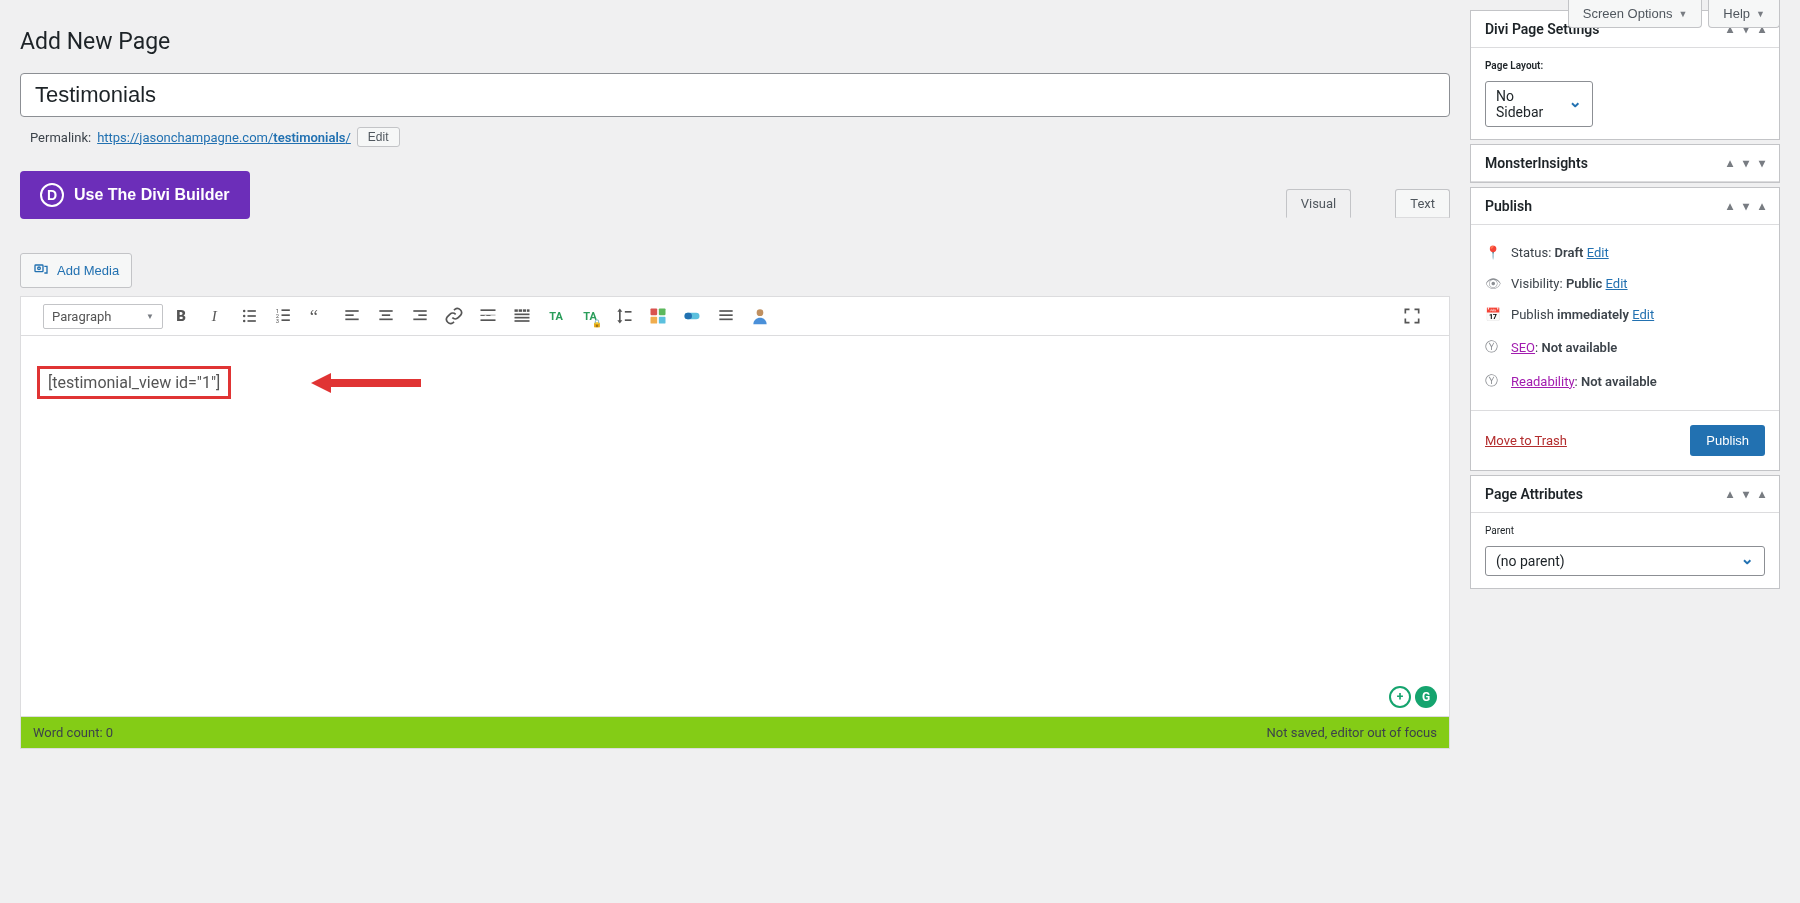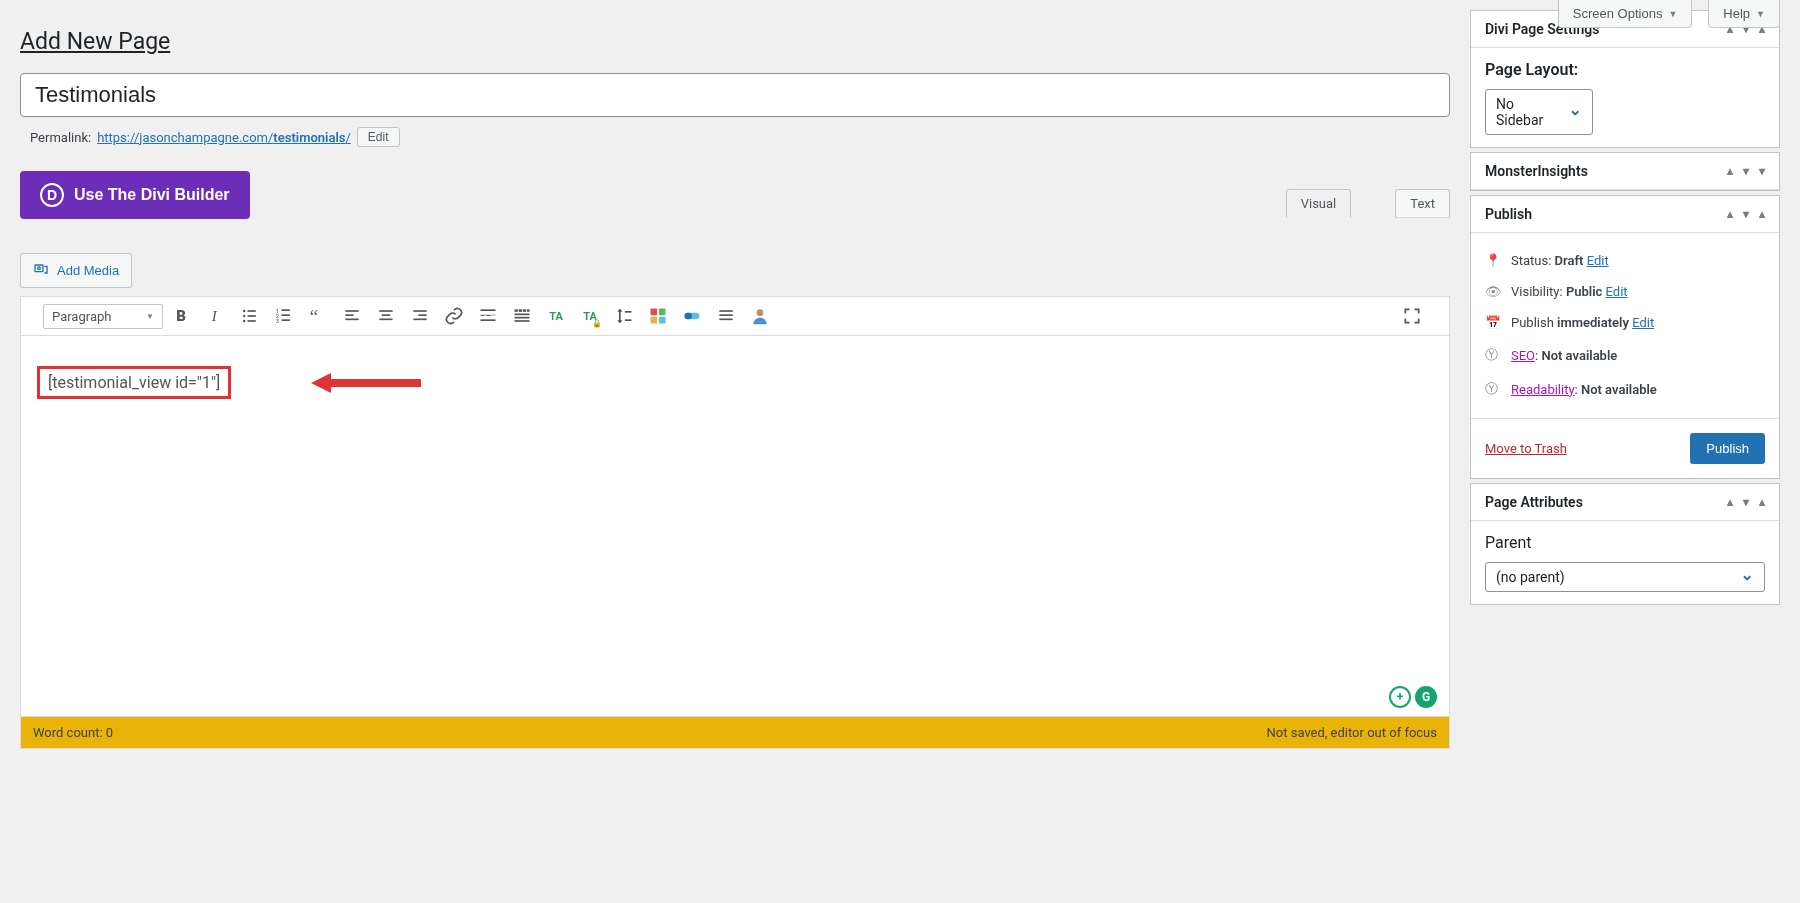--- a/index.html
+++ b/index.html
@@ -1,25 +1,25 @@
 <!DOCTYPE html>
 <html><head>
 <meta charset="utf-8">
 <style>
 * { box-sizing: border-box; margin: 0; padding: 0; }
 body { font-family: -apple-system, BlinkMacSystemFont, "Segoe UI", Roboto, sans-serif; background: #f0f0f1; color: #1d2327; font-size: 13px; }
 .wrap { padding: 10px 20px 20px 20px; display: flex; gap: 20px; align-items: flex-start; }
 .main-col { flex: 1; min-width: 0; }
 .side-col { width: 310px; flex-shrink: 0; }
 
-.top-bar { position: absolute; top: 0; right: 20px; display: flex; gap: 16px; }
+.top-bar { position: absolute; top: 0; right: 20px; display: flex; gap: 6px; }
 .top-btn { background: #f6f7f7; border: 1px solid #c3c4c7; border-top: none; border-radius: 0 0 4px 4px; padding: 6px 14px; font-size: 13px; color: #50575e; cursor: pointer; display: flex; align-items: center; gap: 6px; }
 .top-btn::after { content: "▼"; font-size: 9px; color: #787c82; }
 
-.heading { font-size: 23px; font-weight: 400; margin: 18px 0 18px 0; color: #1d2327; text-decoration: underline; }
+.heading { font-size: 23px; font-weight: 400; margin: 18px 0 18px 0; color: #1d2327; }
 
 .title-input { width: 100%; padding: 8px 14px; font-size: 22px; border: 1px solid #8c8f94; border-radius: 4px; background: #fff; color: #1d2327; }
 
 .permalink-row { margin: 10px 0 0 10px; font-size: 13px; color: #3c434a; display: flex; align-items: center; gap: 6px; }
 .permalink-link { color: #2271b1; text-decoration: underline; }
 .permalink-link .slug { font-weight: 600; }
 .edit-btn { border: 1px solid #c3c4c7; background: #f6f7f7; padding: 2px 10px; border-radius: 3px; font-size: 12px; color: #50575e; cursor: pointer; }
 
 .divi-btn { margin-top: 24px; background: #6c2eb9; color: #fff; border: none; border-radius: 4px; padding: 12px 20px; font-size: 16px; font-weight: 600; display: inline-flex; align-items: center; gap: 10px; cursor: pointer; }
 .divi-icon { width: 24px; height: 24px; border: 2.5px solid #fff; border-radius: 50%; display: inline-flex; align-items: center; justify-content: center; font-weight: 700; font-size: 14px; }
@@ -38,29 +38,29 @@
 .tbtn { width: 30px; height: 30px; display: inline-flex; align-items: center; justify-content: center; cursor: pointer; color: #555d66; border-radius: 2px; }
 .tbtn svg { width: 20px; height: 20px; }
 .fs-btn { margin-left: auto; }
 
 .editor-body { min-height: 380px; padding: 30px 16px; background: #fff; position: relative; }
 .shortcode-box { border: 3px solid #e03434; padding: 4px 8px; display: inline-block; color: #555; font-size: 16px; }
 .arrow { position: absolute; left: 290px; top: 34px; color: #e03434; }
 .editor-footer-icons { position: absolute; bottom: 8px; right: 12px; display: flex; gap: 4px; }
 .circ-icon { width: 22px; height: 22px; border-radius: 50%; display:inline-flex; align-items:center; justify-content:center; font-size:12px; font-weight:700; color:#fff; }
 
-.status-bar { border: 1px solid #dcdcde; border-top: none; background: #eab308; padding: 8px 12px; display: flex; justify-content: space-between; font-size: 13px; color: #3c434a; }
+.status-bar { border: 1px solid #dcdcde; border-top: none; background: #84cc16; padding: 8px 12px; display: flex; justify-content: space-between; font-size: 13px; color: #3c434a; }
 
 .postbox { background: #fff; border: 1px solid #c3c4c7; margin-bottom: 4px; }
 .postbox-header { padding: 10px 14px; border-bottom: 1px solid #dcdcde; display: flex; align-items: center; justify-content: space-between; font-weight: 600; font-size: 14px; }
 .postbox-toggles { display: flex; gap: 10px; color: #787c82; font-size: 12px; }
 .postbox-toggles span { cursor: pointer; }
 .postbox-body { padding: 12px 14px; }
 
-.label-bold { font-weight: 600; font-size: 16px; margin-bottom: 10px; display: block; }
+.label-bold { font-weight: 600; font-size: 10px; margin-bottom: 10px; display: block; }
 .select-box { border: 1px solid #8c8f94; padding: 6px 10px; border-radius: 3px; background: #fff; display: flex; align-items: center; justify-content: space-between; gap: 20px; cursor: pointer; width: 108px; font-size: 14px; }
 .select-box.full { width: 100%; }
 .select-box::after { content: "⌄"; font-size: 16px; color: #2271b1; line-height: 10px; transform: translateY(-2px); font-weight:600;}
 
 .pub-actions-top { display: flex; justify-content: space-between; margin-bottom: 14px; }
 .btn-outline { border: 1px solid #2271b1; color: #2271b1; background: #f6f7f7; padding: 6px 12px; border-radius: 3px; font-size: 13px; cursor: pointer; }
 .pub-row { display: flex; align-items: center; gap: 10px; padding: 8px 0; font-size: 13px; color: #3c434a; }
 .pub-row .ic { width: 16px; color: #8c8f94; }
 .pub-row strong { font-weight: 600; }
 .pub-row .edit-link { color: #2271b1; text-decoration: underline; cursor: pointer; }

